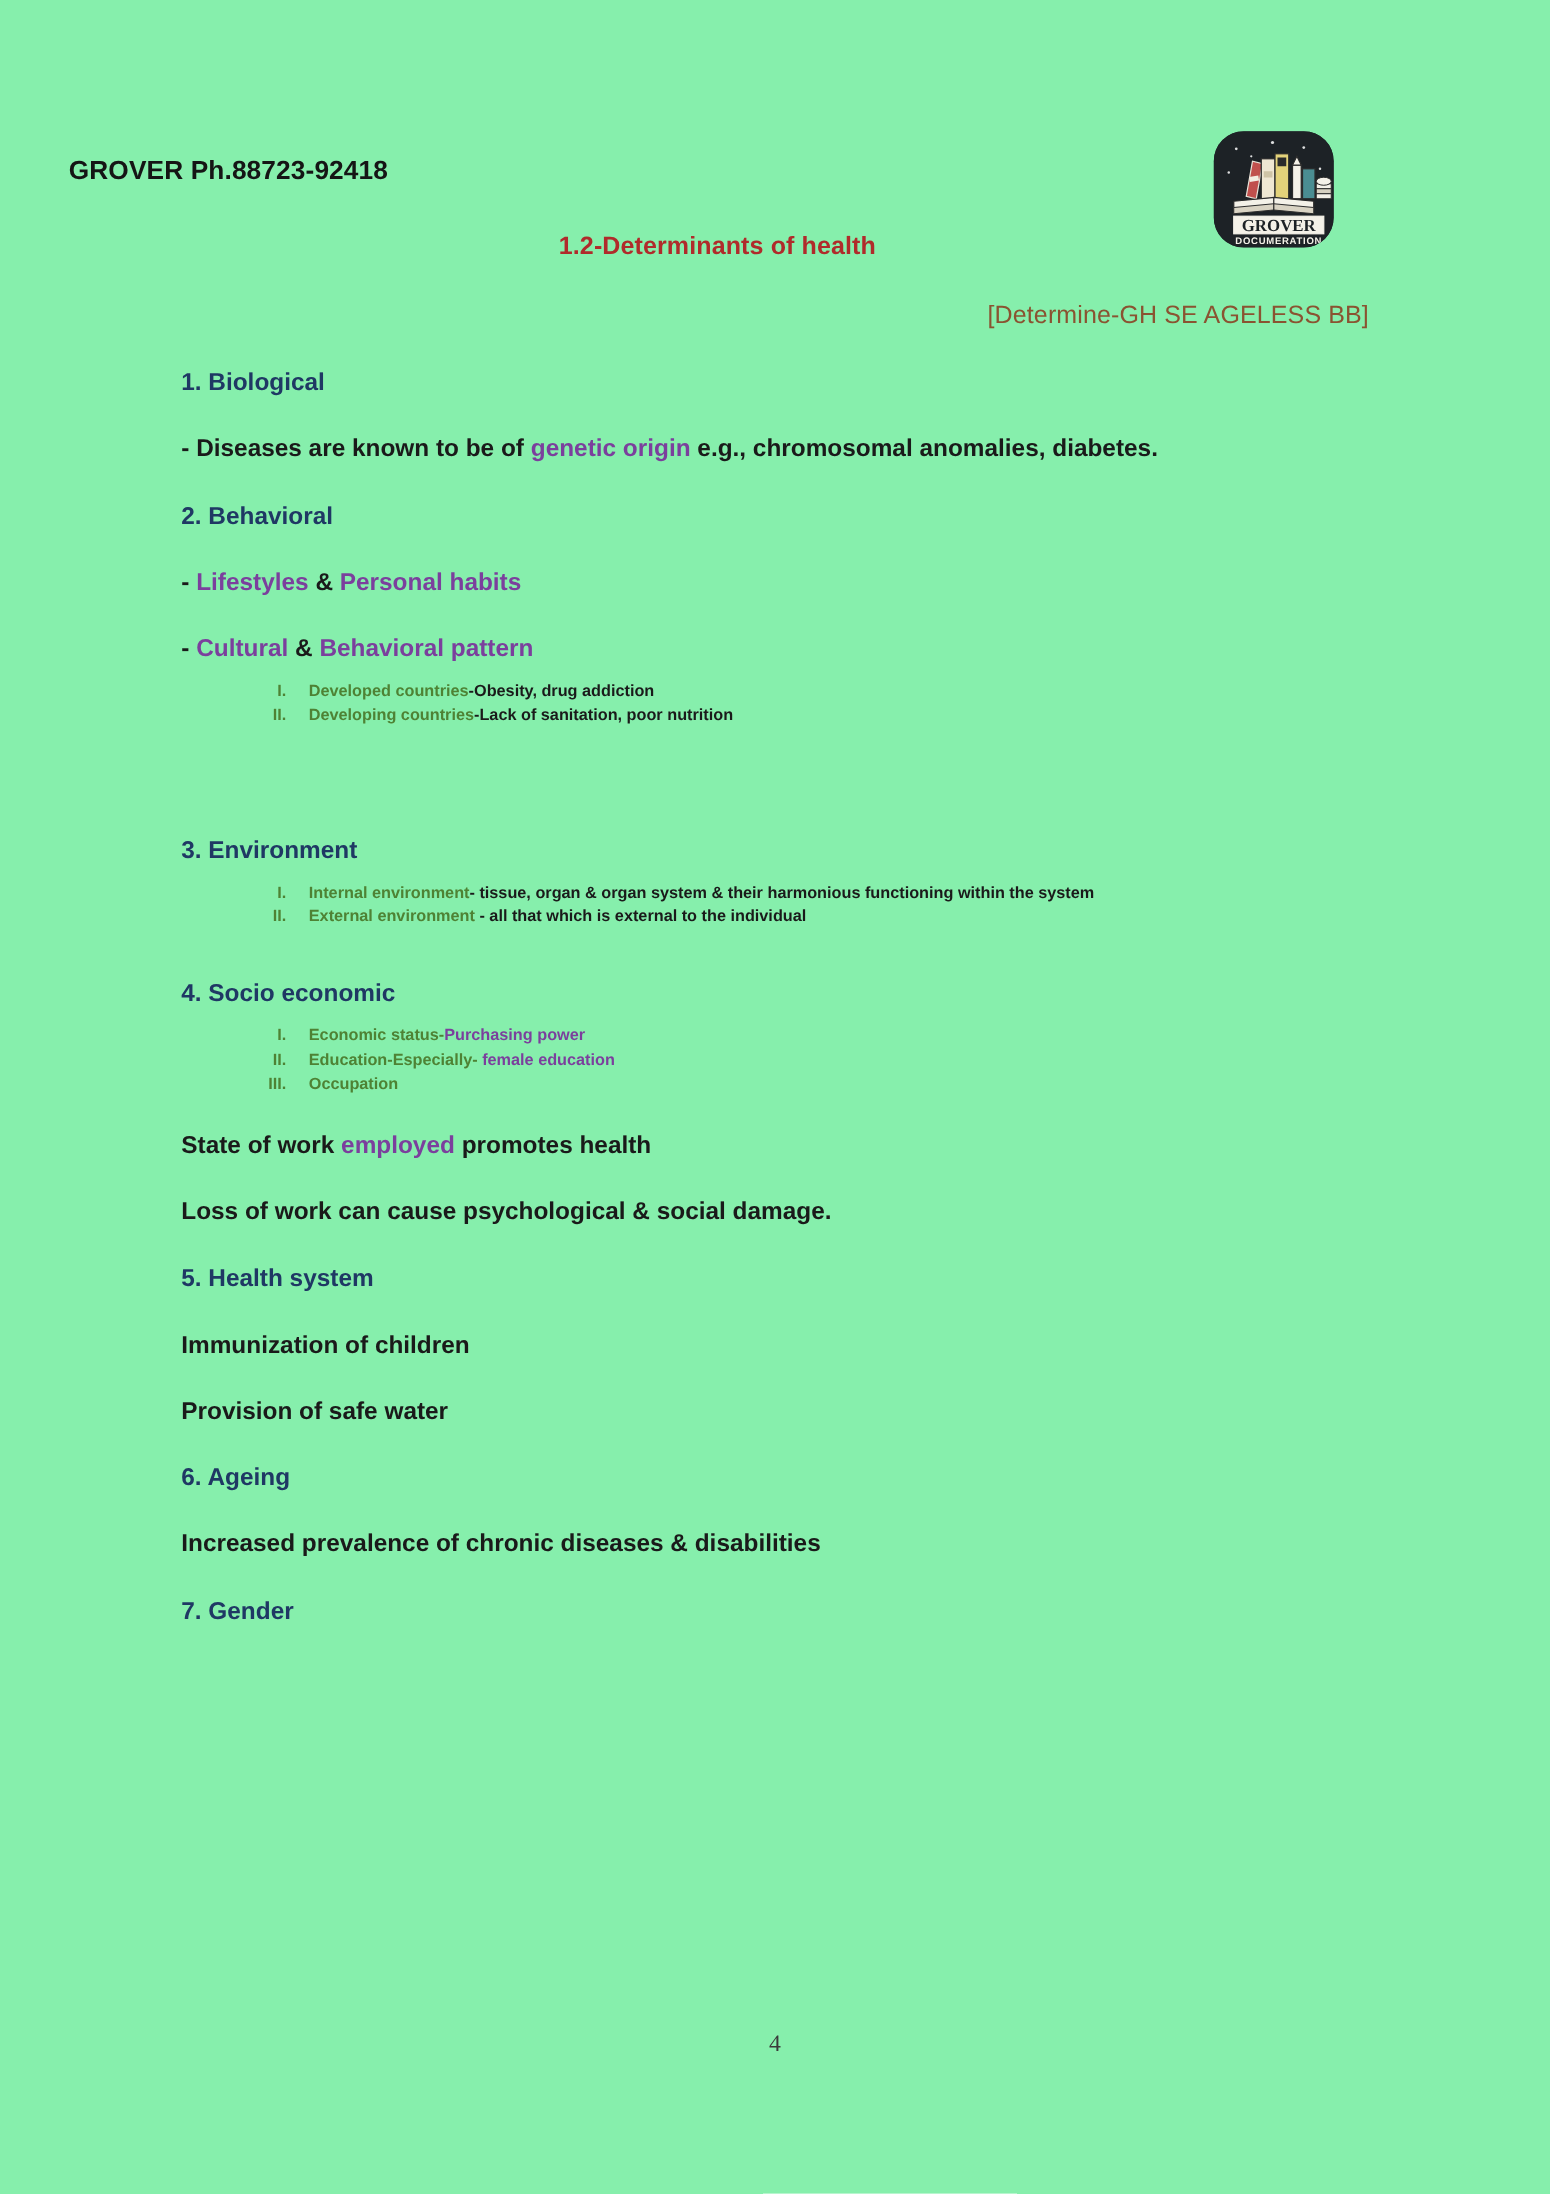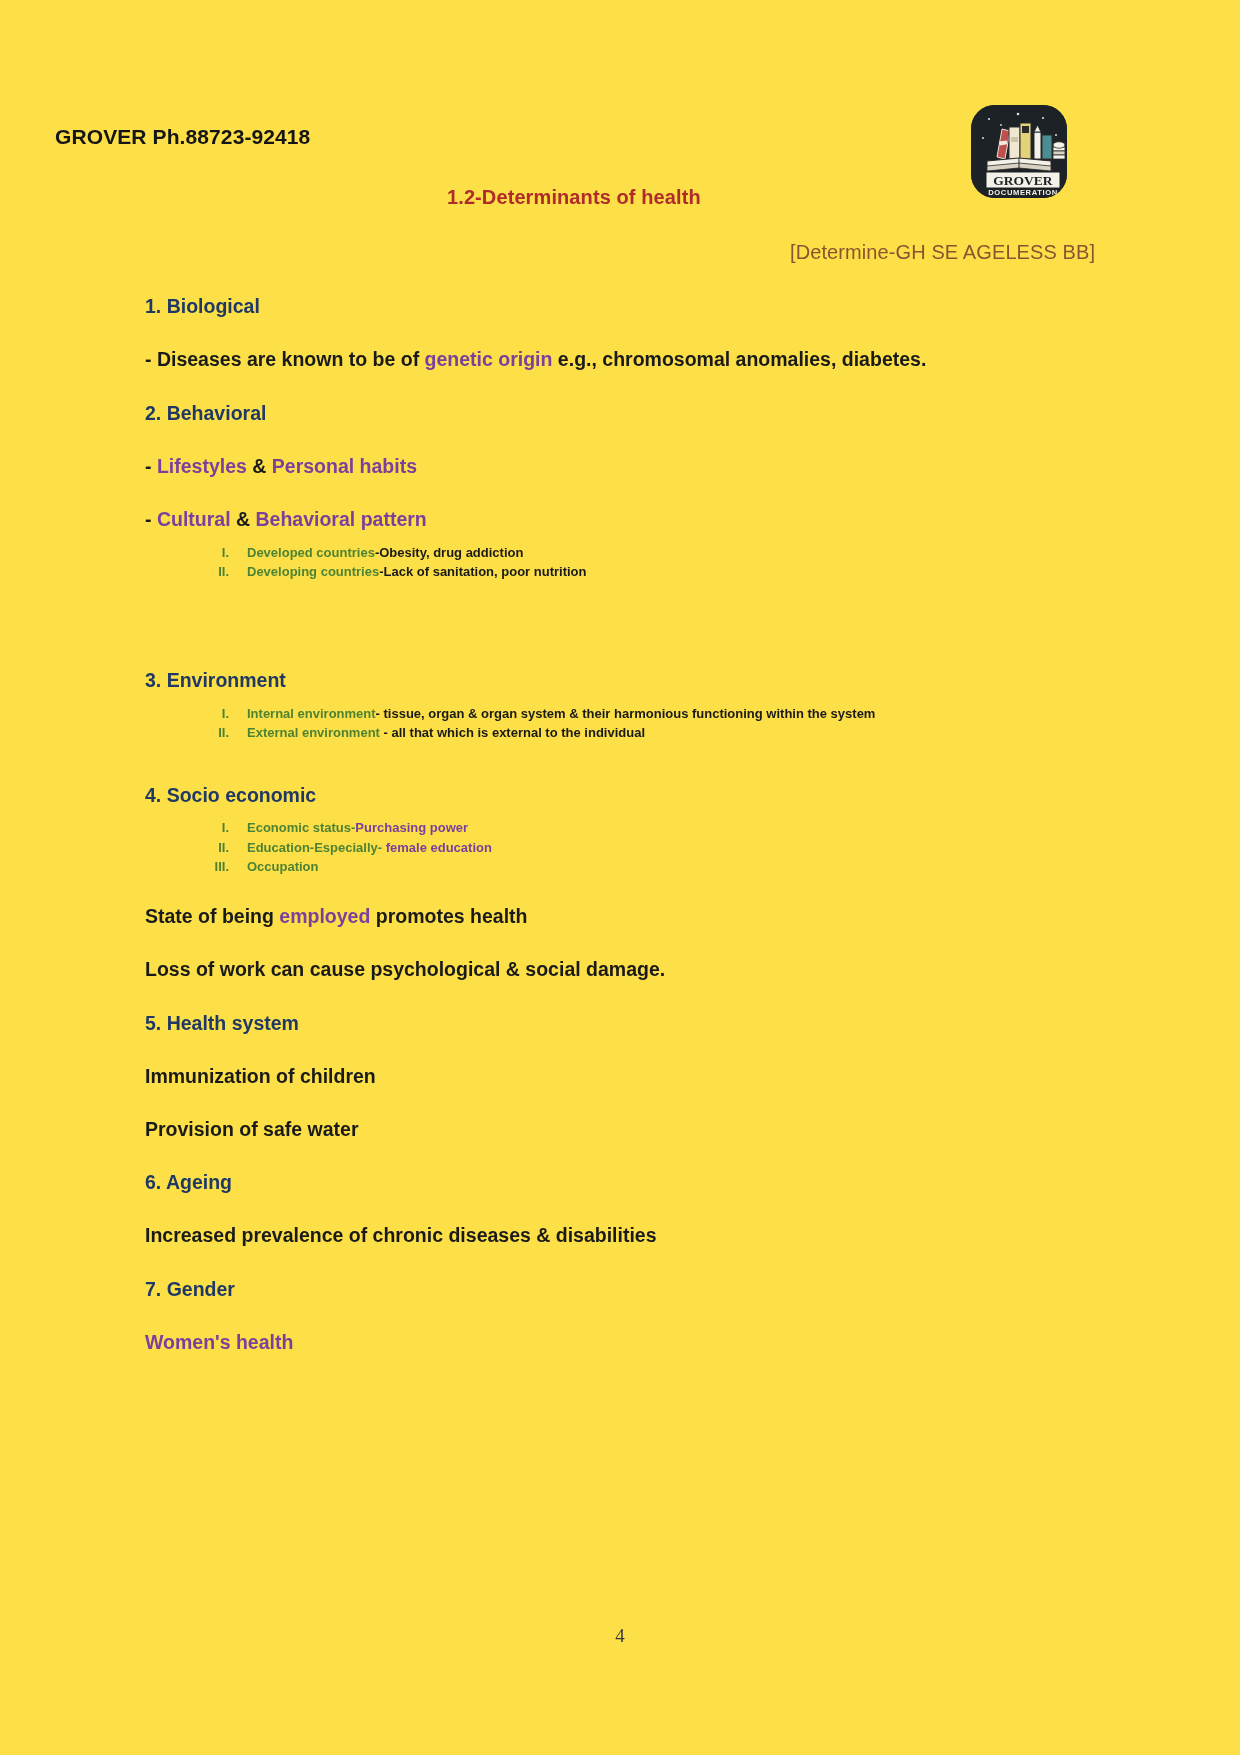--- a/index.html
+++ b/index.html
@@ -10,21 +10,21 @@
   }
   body {
     font-family: "Liberation Sans", sans-serif;
     color: #1a1a1a;
   }
   .page {
     position: relative;
     width: 1240px;
     height: 1755px;
     margin: 0 auto;
-    background: #fde047;
+    background: #86efac;
     overflow: hidden;
     box-sizing: border-box;
   }
 
   
   .header {
     position: absolute;
     top: 105px;
     left: 0;
     width: 1240px;
@@ -253,31 +253,30 @@
       </li>
       <li>
         <span class="green">Education-Especially-</span><span class="purple"> female education</span>
       </li>
       <li>
         <span class="green">Occupation</span><span class="purple"></span>
       </li>
     </ol>
 
     <p class="line body-line">
-      <span class="black">State of being </span><span class="purple">employed</span><span class="black"> promotes health</span>
+      <span class="black">State of work </span><span class="purple">employed</span><span class="black"> promotes health</span>
     </p>
     <p class="line body-line">Loss of work can cause psychological &amp; social damage.</p>
 
     <p class="line heading">5. Health system</p>
     <p class="line body-line">Immunization of children</p>
     <p class="line body-line">Provision of safe water</p>
 
     <p class="line heading">6. Ageing</p>
     <p class="line body-line">Increased prevalence of chronic diseases &amp; disabilities</p>
 
     <p class="line heading">7. Gender</p>
-    <p class="line body-line purple">Women's health</p>
 
   </div>
 
   <div class="footer">4</div>
 
 </div>
 
 </body></html>

